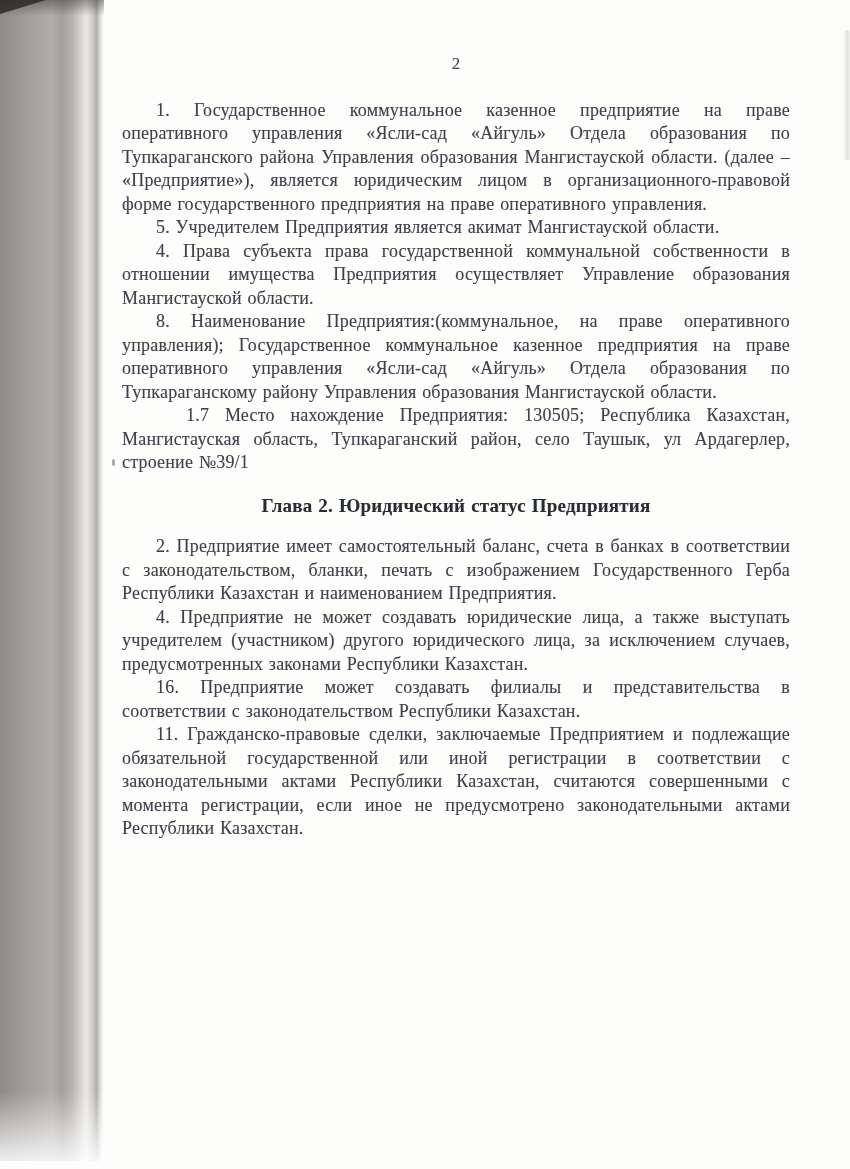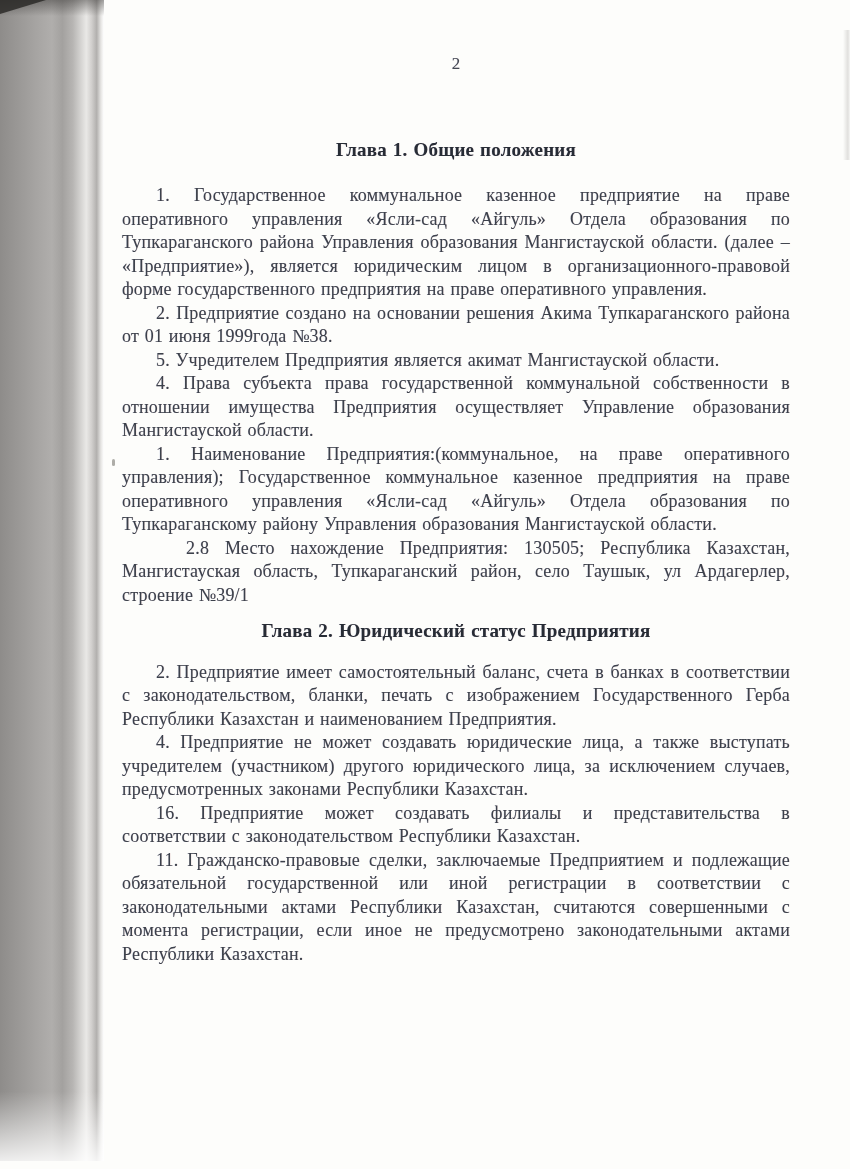--- a/index.html
+++ b/index.html
@@ -79,21 +79,21 @@
     color: #454a54;
   }
   .chapter-title {
     text-align: center;
     font-weight: bold;
     font-size: 19px;
     color: #272c35;
     margin: 0;
   }
   .chapter-title.ch1 { margin-top: 62px; }
-  .chapter-title.ch2 { margin-top: 12px; margin-bottom: 18px; }
+  .chapter-title.ch2 { margin-top: 19px; margin-bottom: 18px; }
   .content p {
     margin: 0;
     text-align: justify;
     text-indent: 34px;
     hyphens: none;
   }
   .content p.first { margin-top: 23px; }
   .content p.indent-lg { text-indent: 64px; }
 </style>
 </head>
@@ -101,28 +101,26 @@
 
 <div class="page">
   <div class="scan-band"></div>
   <div class="scan-corner"></div>
   <div class="scan-speck"></div>
   <div class="scan-right-streak"></div>
 
   <div class="content">
     <div class="page-number">2</div>
 
-    <h1 class="chapter-title ch1">Глава 1. Общие положения</h1>
 
     <p class="first">1. Государственное коммунальное казенное предприятие на праве оперативного управления «Ясли-сад «Айгуль» Отдела образования по Тупкараганского района Управления образования Мангистауской области. (далее – «Предприятие»), является юридическим лицом в организационного-правовой форме государственного предприятия на праве оперативного управления.</p>
-    <p>2. Предприятие создано на основании решения Акима Тупкараганского района от 01 июня 1999года №38.</p>
     <p>5. Учредителем Предприятия является акимат Мангистауской области.</p>
     <p>4. Права субъекта права государственной коммунальной собственности в отношении имущества Предприятия осуществляет Управление образования Мангистауской области.</p>
-    <p>1. Наименование Предприятия:(коммунальное, на праве оперативного управления); Государственное коммунальное казенное предприятия на праве оперативного управления «Ясли-сад «Айгуль» Отдела образования по Тупкараганскому району Управления образования Мангистауской области.</p>
-    <p class="indent-lg">2.8 Место нахождение Предприятия: 130505; Республика Казахстан, Мангистауская область, Тупкараганский район, село Таушык, ул Ардагерлер, строение №39/1</p>
+    <p>8. Наименование Предприятия:(коммунальное, на праве оперативного управления); Государственное коммунальное казенное предприятия на праве оперативного управления «Ясли-сад «Айгуль» Отдела образования по Тупкараганскому району Управления образования Мангистауской области.</p>
+    <p class="indent-lg">1.7 Место нахождение Предприятия: 130505; Республика Казахстан, Мангистауская область, Тупкараганский район, село Таушык, ул Ардагерлер, строение №39/1</p>
 
     <h1 class="chapter-title ch2">Глава 2. Юридический статус Предприятия</h1>
 
     <p>2. Предприятие имеет самостоятельный баланс, счета в банках в соответствии с законодательством, бланки, печать с изображением Государственного Герба Республики Казахстан и наименованием Предприятия.</p>
     <p>4. Предприятие не может создавать юридические лица, а также выступать учредителем (участником) другого юридического лица, за исключением случаев, предусмотренных законами Республики Казахстан.</p>
     <p>16. Предприятие может создавать филиалы и представительства в соответствии с законодательством Республики Казахстан.</p>
     <p>11. Гражданско-правовые сделки, заключаемые Предприятием и подлежащие обязательной государственной или иной регистрации в соответствии с законодательными актами Республики Казахстан, считаются совершенными с момента регистрации, если иное не предусмотрено законодательными актами Республики Казахстан.</p>
   </div>
 </div>
 

